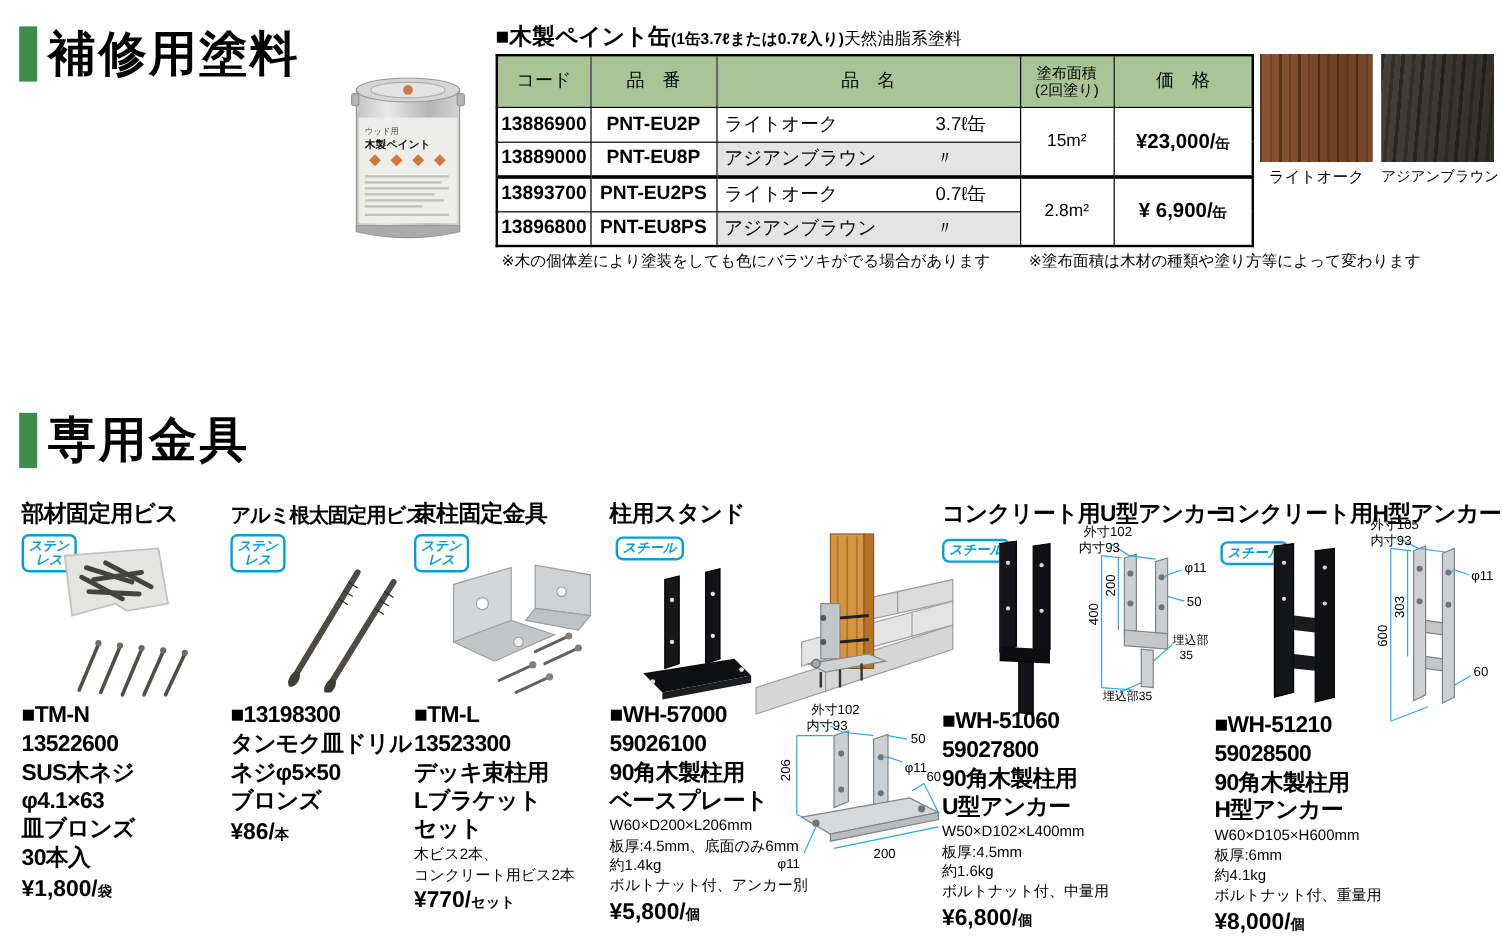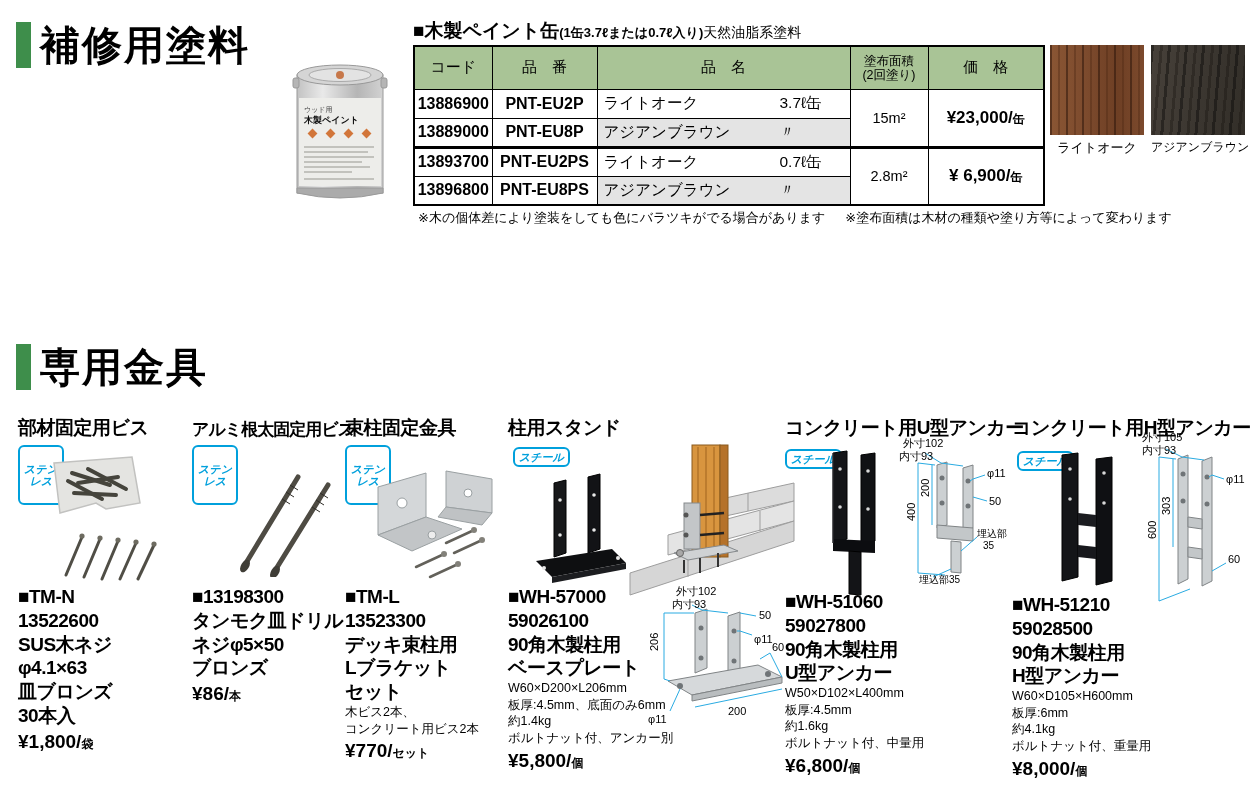--- a/index.html
+++ b/index.html
@@ -24,41 +24,41 @@
   .ptable td.code{font-size:16px;font-weight:bold}
   .ptable td.num{font-size:16px;font-weight:bold}
   .ptable td.name{padding:0 6px}
   .ptable td.name .nwrap{display:flex;justify-content:space-between;align-items:center;font-size:15.5px}
   .ptable td.name .size{width:64px;text-align:left}
   .ptable td.shade{background:#e4e4e4}
   .ptable td.area{font-size:14.5px}
   .ptable td.price{font-size:17px;font-weight:bold}
   .ptable td.price .pu{font-size:12px}
   .ptable tr.gsep td{border-top:3px solid #000}
-  .tbl-note{font-size:13px;white-space:nowrap;display:flex;gap:20px}
+  .tbl-note{font-size:13px;white-space:nowrap;display:flex;gap:32px}
 
   
   .swatch{width:94px;height:90px}
   .swatch-oak{background:
     repeating-linear-gradient(90deg, rgba(40,18,8,.5) 0 2px, rgba(0,0,0,0) 2px 8px, rgba(72,36,16,.35) 8px 10px, rgba(0,0,0,0) 10px 16px),
     linear-gradient(90deg,#8a5634,#7c4a2d 40%,#6e3f24 72%,#7c4a2d)}
   .swatch-asian{background:
     repeating-linear-gradient(95deg, rgba(0,0,0,.38) 0 3px, rgba(0,0,0,0) 3px 9px, rgba(18,14,10,.32) 9px 12px, rgba(0,0,0,0) 12px 17px),
     linear-gradient(100deg,#47413a,#3c3731 50%,#322e28)}
   .swatch-label{font-size:13px;text-align:center;width:94px;margin-top:4px;white-space:nowrap}
 
   
   .bullets{font-size:14px;line-height:21.5px;white-space:nowrap}
 
   
   .product{position:absolute;top:415px}
   .p-title{font-size:19px;font-weight:bold;letter-spacing:-.5px;white-space:nowrap}
   .p-title.narrow{font-size:17px;letter-spacing:-1px}
   .badge{display:inline-block;border:2px solid #00a0dc;border-radius:6px;background:#fff;color:#00a0dc;
-         font-weight:bold;font-style:italic;font-size:11px;line-height:12px;padding:16px 2px}
+         font-weight:bold;font-style:italic;font-size:11px;line-height:12px;padding:2px 2px}
   .badge.two{width:46px;text-align:center;word-break:break-all}
   .badge.one{white-space:nowrap;padding:2px 4px}
   .p-text{position:absolute;left:0;top:170px}
   .bigline{font-size:19px;font-weight:bold;line-height:23.8px;white-space:nowrap;letter-spacing:-.5px}
   .smallline{font-size:12.5px;line-height:16.6px;white-space:nowrap}
   .priceline{font-size:19px;font-weight:bold;margin-top:3px;white-space:nowrap}
   .priceline .pu{font-size:12px}
 
   svg text{font-family:"Liberation Sans","DejaVu Sans",sans-serif}
   .dimtext{font-size:11px;fill:#000}

